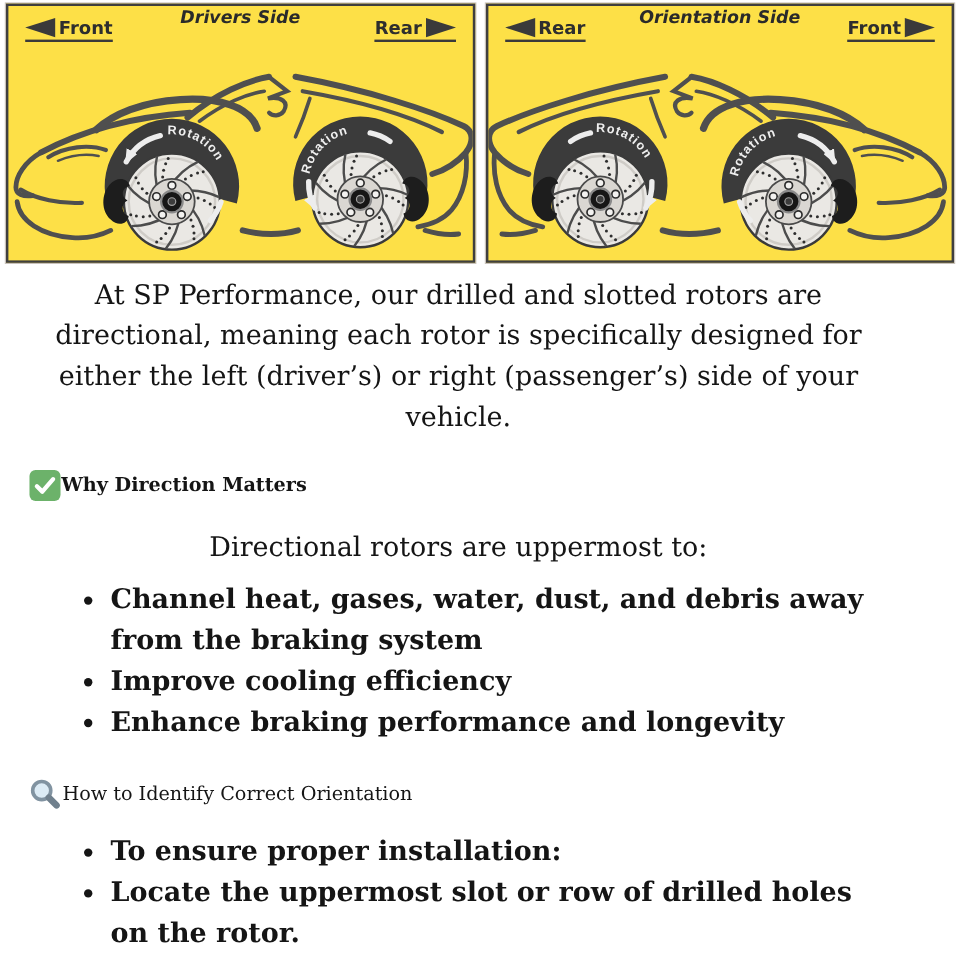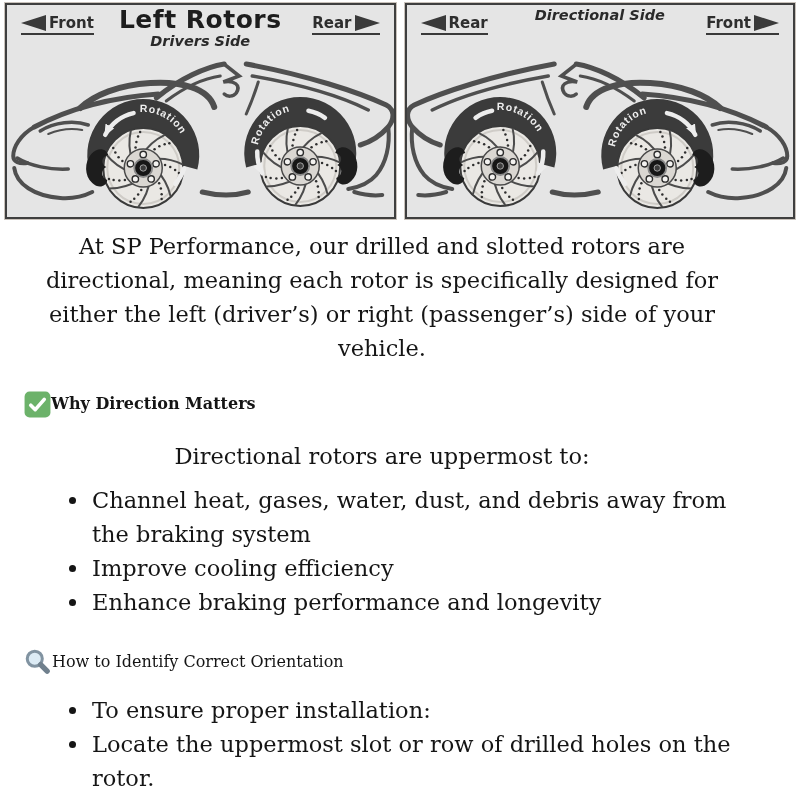--- a/index.html
+++ b/index.html
@@ -1,20 +1,20 @@
 <!DOCTYPE html>
 <html><head>
 <meta charset="utf-8">
 <style>
   html,body{margin:0;padding:0;width:800px;background:#ffffff;overflow:hidden;}
   body{font-family:"DejaVu Serif", serif;color:#151515;}
 
   
   .diagram{display:flex;gap:9px;padding:3px 5px 0 5px;}
-  .panel{position:relative;flex:1;height:212px;background:#e5e5e5;
+  .panel{position:relative;flex:1;height:212px;background:#fde047;
          border:2px solid #3f3f3f;box-shadow:0 0 0 1px #c9c2bb;}
   .car-svg{position:absolute;left:0;top:0;width:100%;height:100%;}
   .panel-titles{position:absolute;top:2px;left:0;right:0;text-align:center;z-index:2;}
   .panel-title{font-family:"DejaVu Sans",sans-serif;font-weight:bold;font-size:25px;
                letter-spacing:.5px;color:#1d1d1d;line-height:26px;}
   .panel-subtitle{font-family:"DejaVu Sans",sans-serif;font-weight:bold;font-style:italic;
                   font-size:14.5px;color:#2a2a2a;line-height:16px;}
   .dir{position:absolute;top:9px;display:flex;align-items:center;gap:3px;z-index:2;
        font-family:"DejaVu Sans",sans-serif;font-weight:bold;font-size:15px;color:#2e2e2e;
        border-bottom:2px solid #3a3a3a;padding-bottom:1px;}
@@ -28,37 +28,36 @@
 
   
   .content{padding:10px 60px 0 24px;font-size:22.5px;line-height:34px;}
   .content p{margin:0;text-align:center;}
   p.lead{margin:0 0 8px 0;}
   h2{font-size:16px;line-height:30px;margin:24px 0 20px 0;display:flex;align-items:center;}
   h2.h-bold{font-weight:bold;}
   h2.h-reg{font-weight:normal;margin:28px 0 16px 0;}
   .emoji{display:inline-flex;flex:0 0 auto;}
   ul{margin:10px 0 14px 0;padding-left:66px;}
-  li{padding-left:2px;margin:0;}
+  li{padding-left:2px;margin:0;font-weight:bold;}
   li::marker{color:#151515;}
 </style>
 </head>
 <body>
 
 <div class="page">
 
   <div class="diagram">
 
     <section class="panel">
       <div class="dir dir-left">
         <span class="tri tri-left"></span>
         <span>Front</span>
       </div>
       <div class="panel-titles">
-        <div class="panel-title">Left Rotors</div>
         <div class="panel-subtitle">Drivers Side</div>
       </div>
       <div class="dir dir-right">
         <span>Rear</span>
         <span class="tri tri-right"></span>
       </div>
 
       <svg class="car-svg" viewBox="0 0 384 212">
         <defs>
           <marker id="ah" markerUnits="userSpaceOnUse" markerWidth="14" markerHeight="12" refX="10" refY="5" orient="auto">
@@ -223,21 +222,21 @@
         </text>
       </svg>
     </section>
 
     <section class="panel">
       <div class="dir dir-left">
         <span class="tri tri-left"></span>
         <span>Rear</span>
       </div>
       <div class="panel-titles">
-        <div class="panel-subtitle">Directional Side</div>
+        <div class="panel-subtitle">Orientation Side</div>
       </div>
       <div class="dir dir-right">
         <span>Front</span>
         <span class="tri tri-right"></span>
       </div>
 
       <svg class="car-svg" viewBox="0 0 384 212">
         <defs>
           <path id="tR1" d="M 84.5 105.7 A 43 43 0 0 1 133.5 159.1" fill="none"></path>
           <path id="tR2" d="M 206.2 146.3 A 43 43 0 0 1 252.7 107.2" fill="none"></path>

